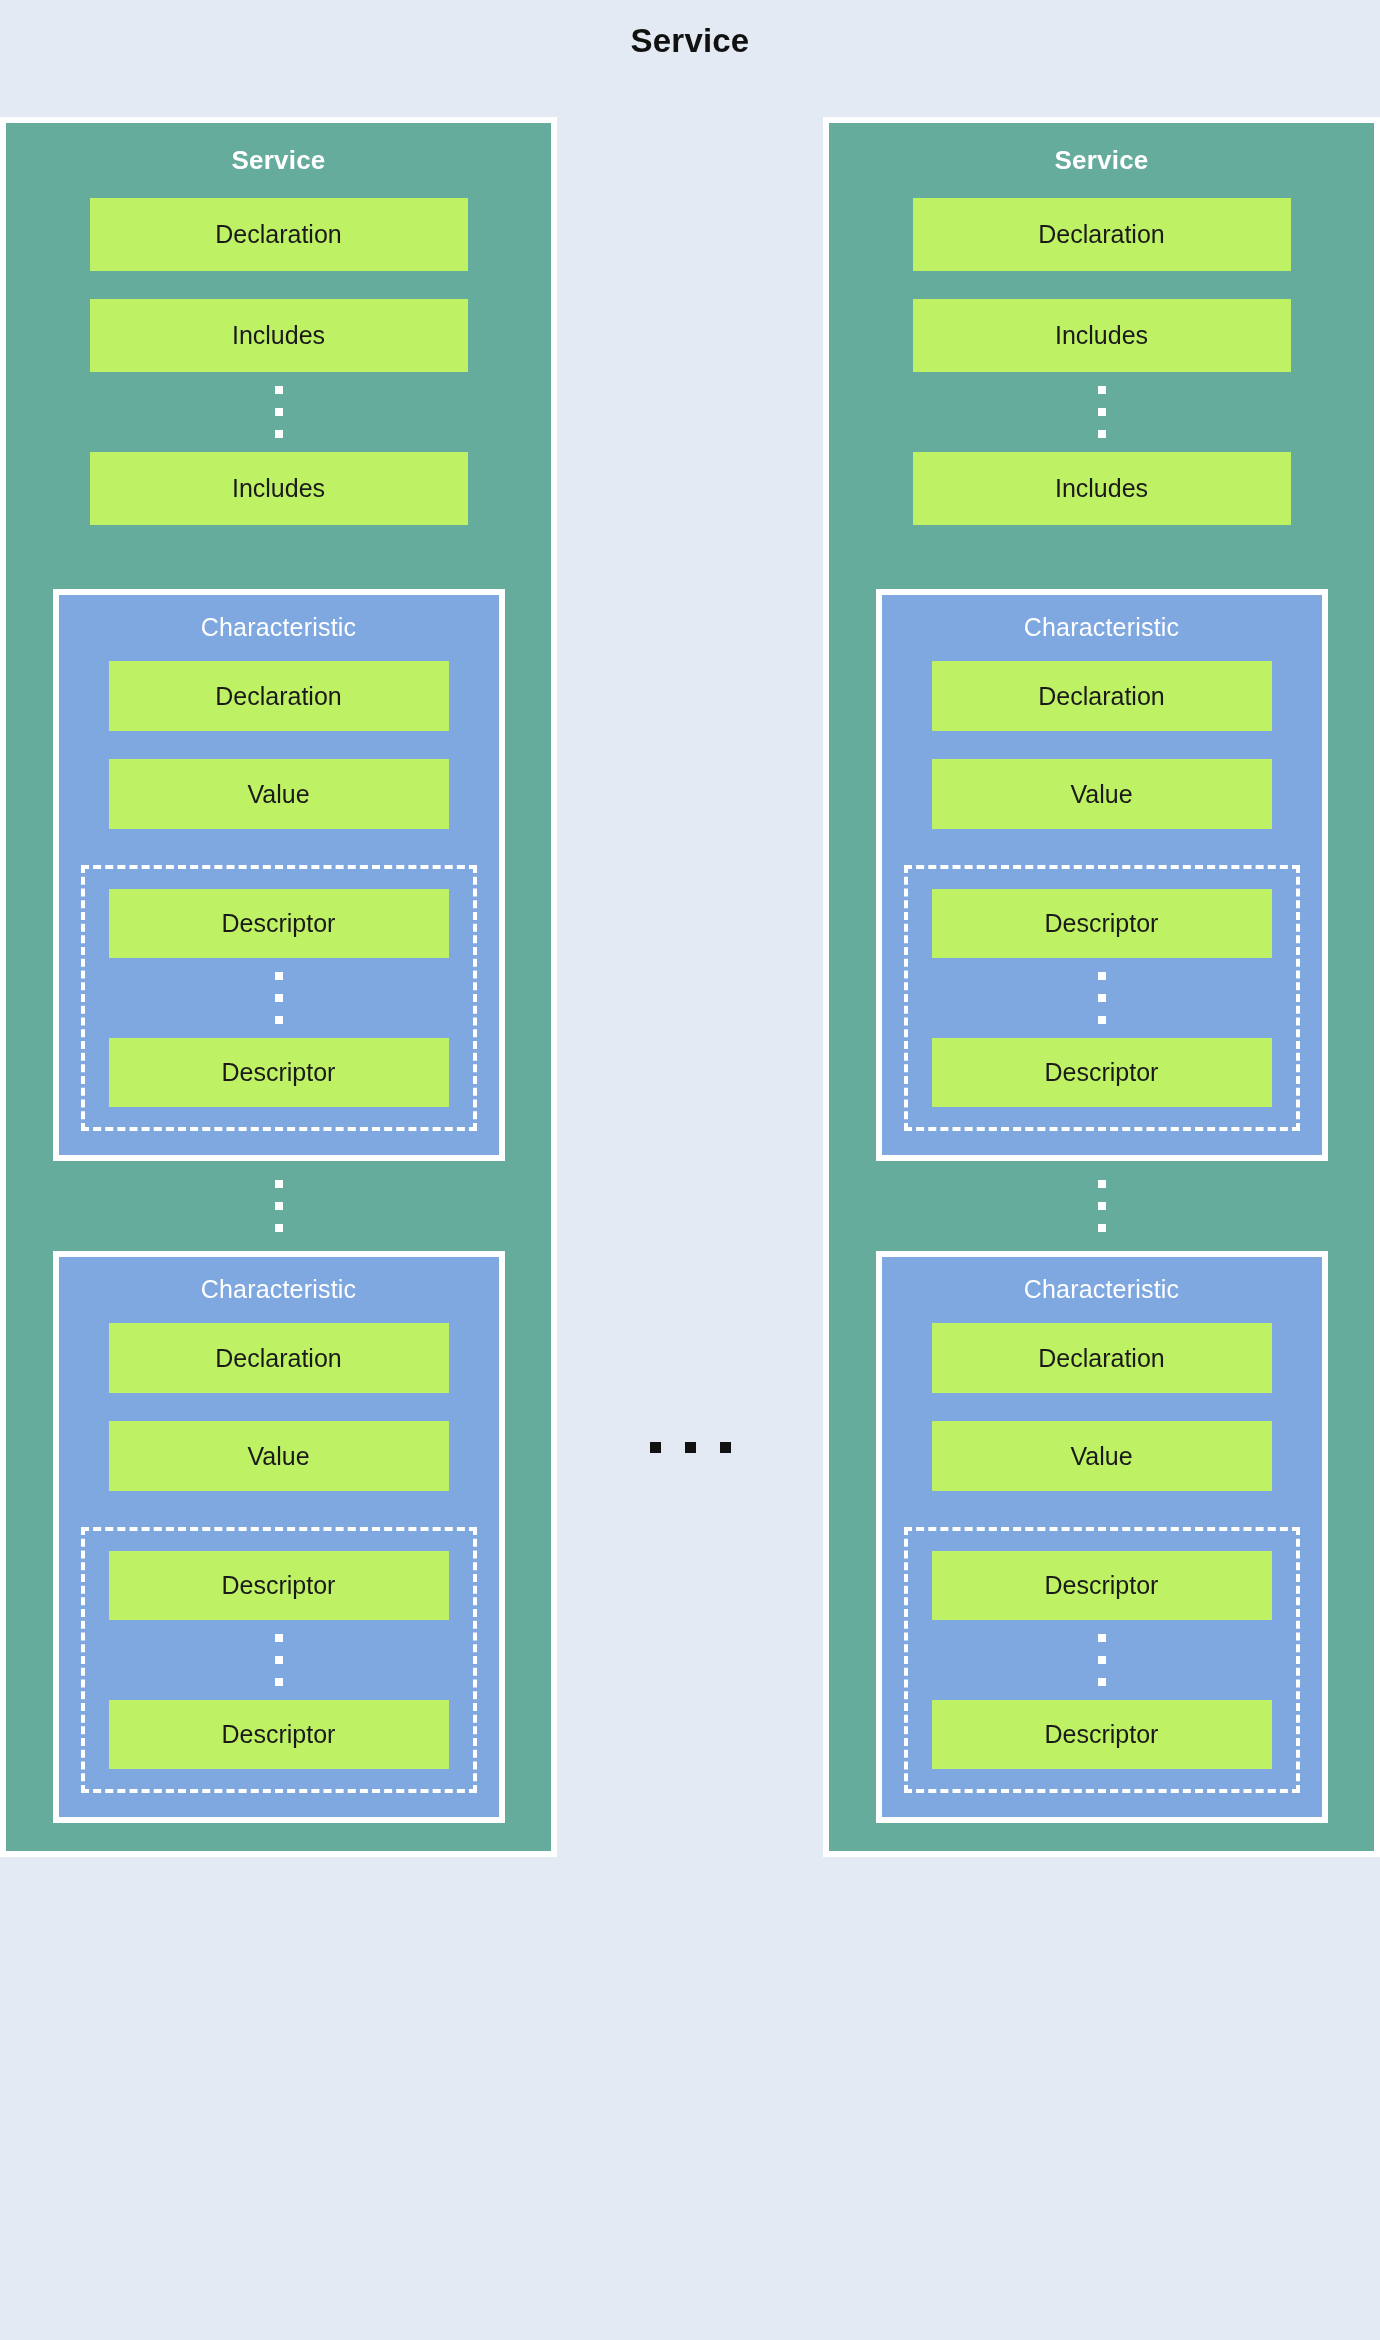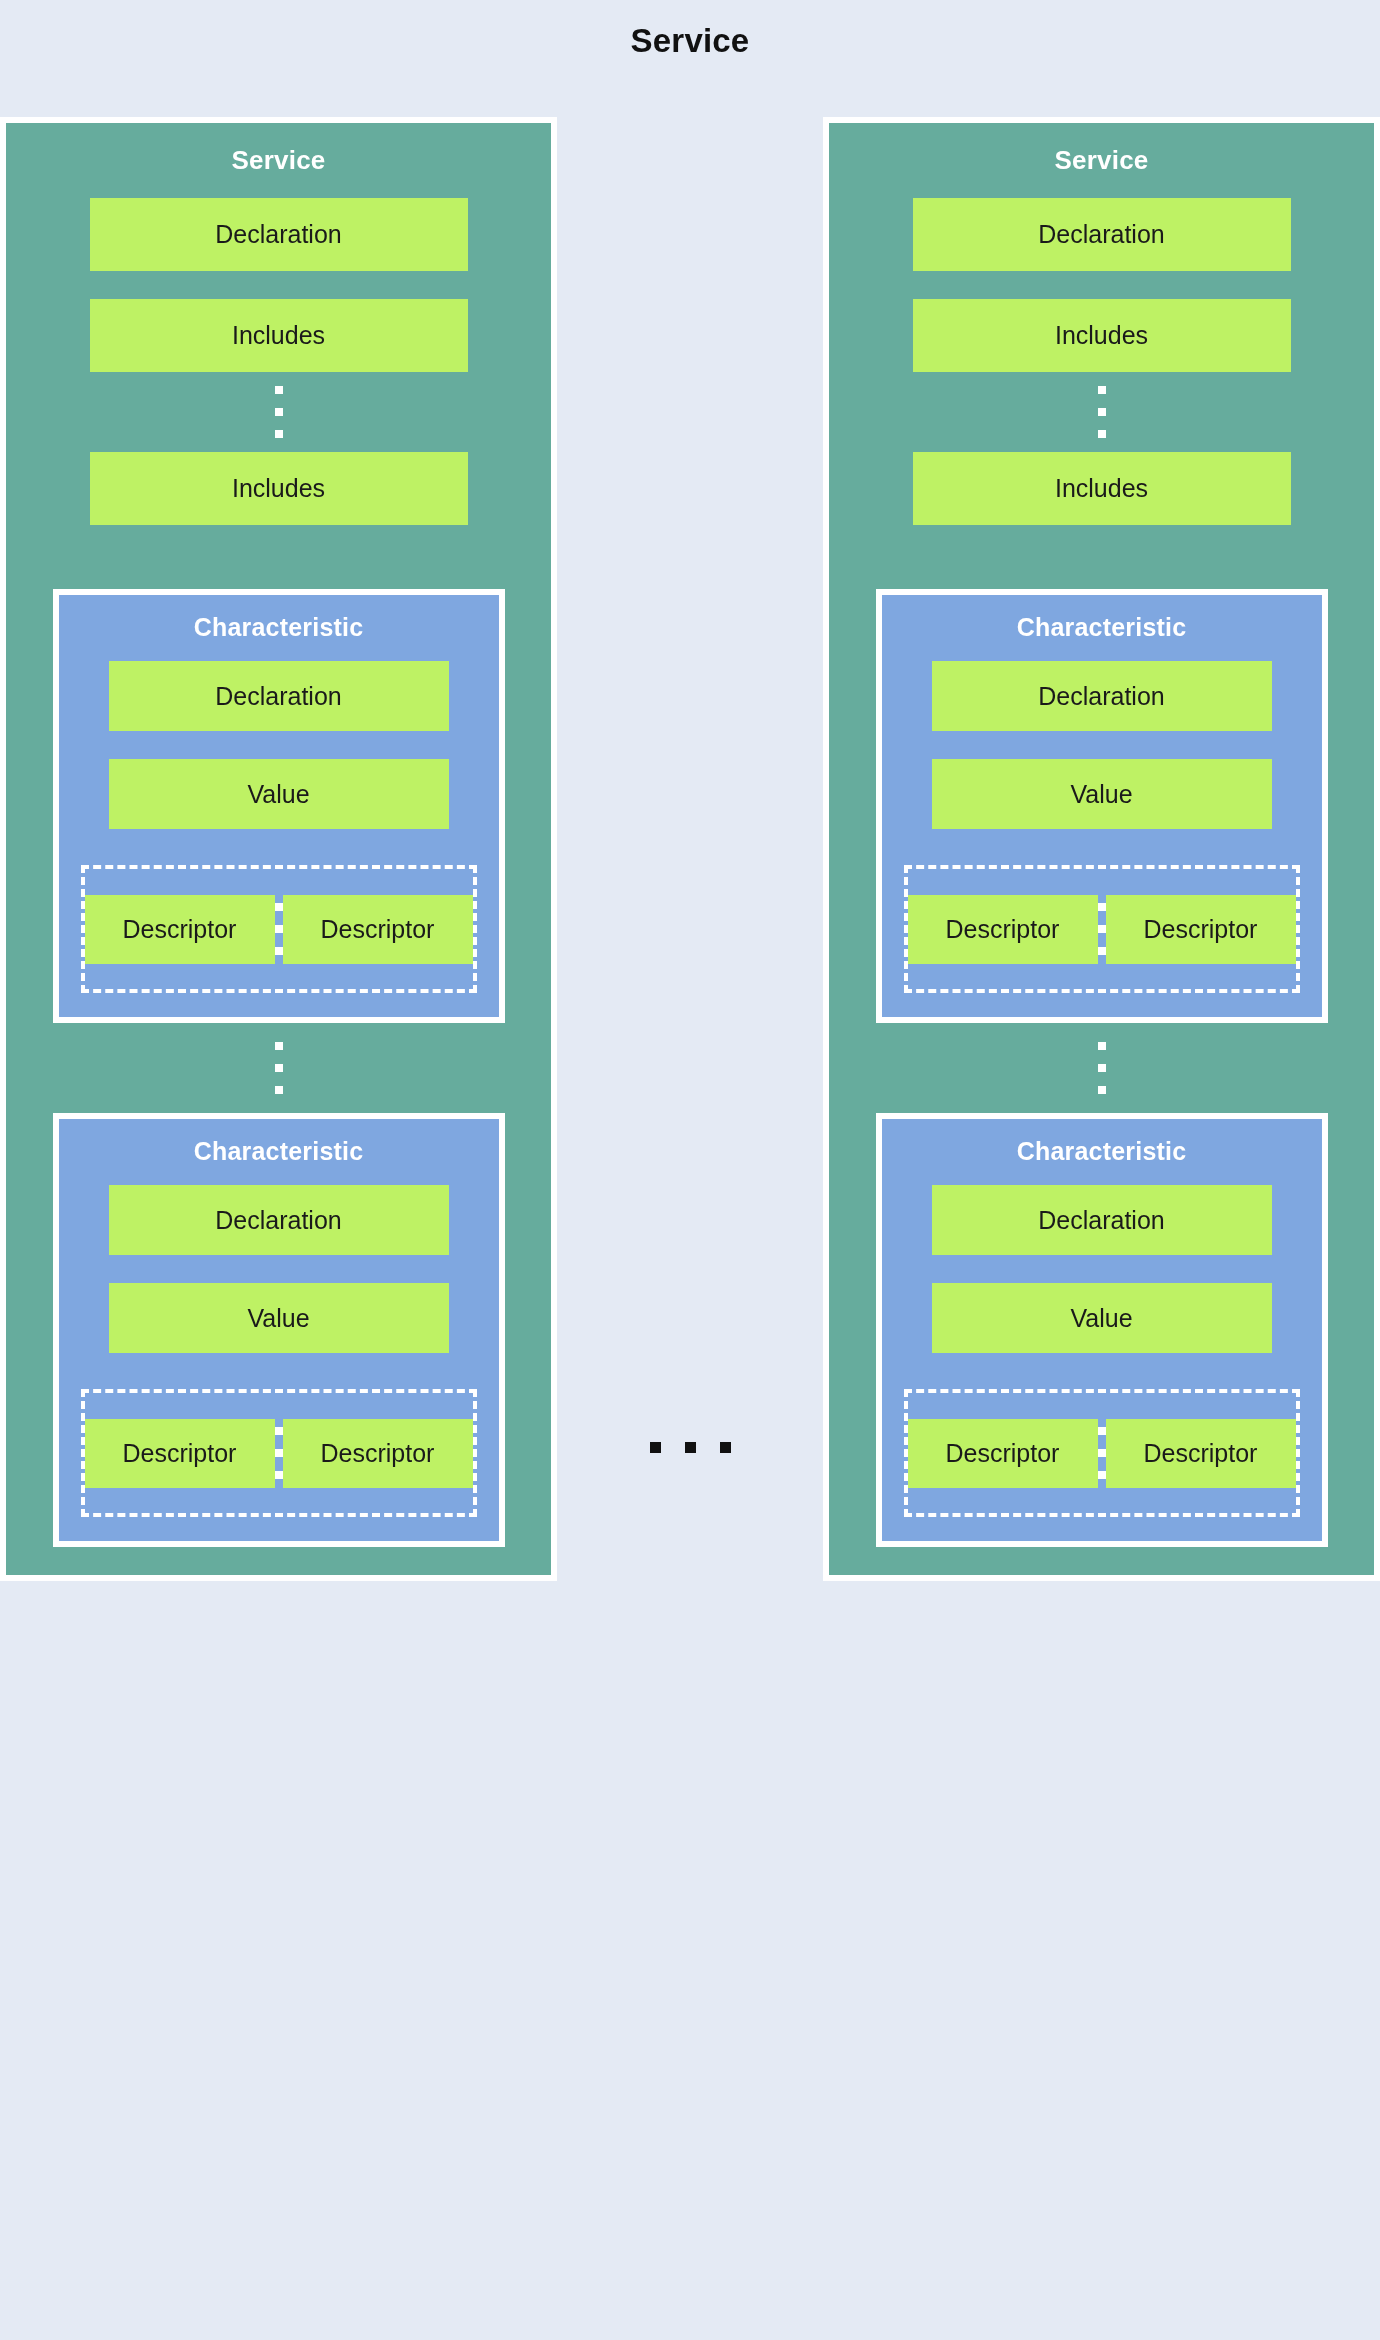--- a/index.html
+++ b/index.html
@@ -115,40 +115,40 @@
     border: 6px solid #ffffff;
     padding: 18px 0 24px 0;
     display: flex;
     flex-direction: column;
     align-items: center;
   }
 
   .characteristic-title {
     color: #ffffff;
     font-size: 25px;
-    font-weight: bold;
+    font-weight: normal;
     text-align: center;
     margin-bottom: 19px;
     letter-spacing: 0.2px;
   }
 
   .leaf-char {
     width: 340px;
     height: 70px;
   }
 
   
   .descriptors {
     box-sizing: border-box;
     width: 396px;
     border: 4px dashed #ffffff;
     padding: 20px 0 20px 0;
     margin-top: 36px;
     display: flex;
-    flex-direction: row;
+    flex-direction: column;
     align-items: center;
   }
 
   .leaf-desc {
     width: 340px;
     height: 69px;
   }
 
   
   .col-gap {

